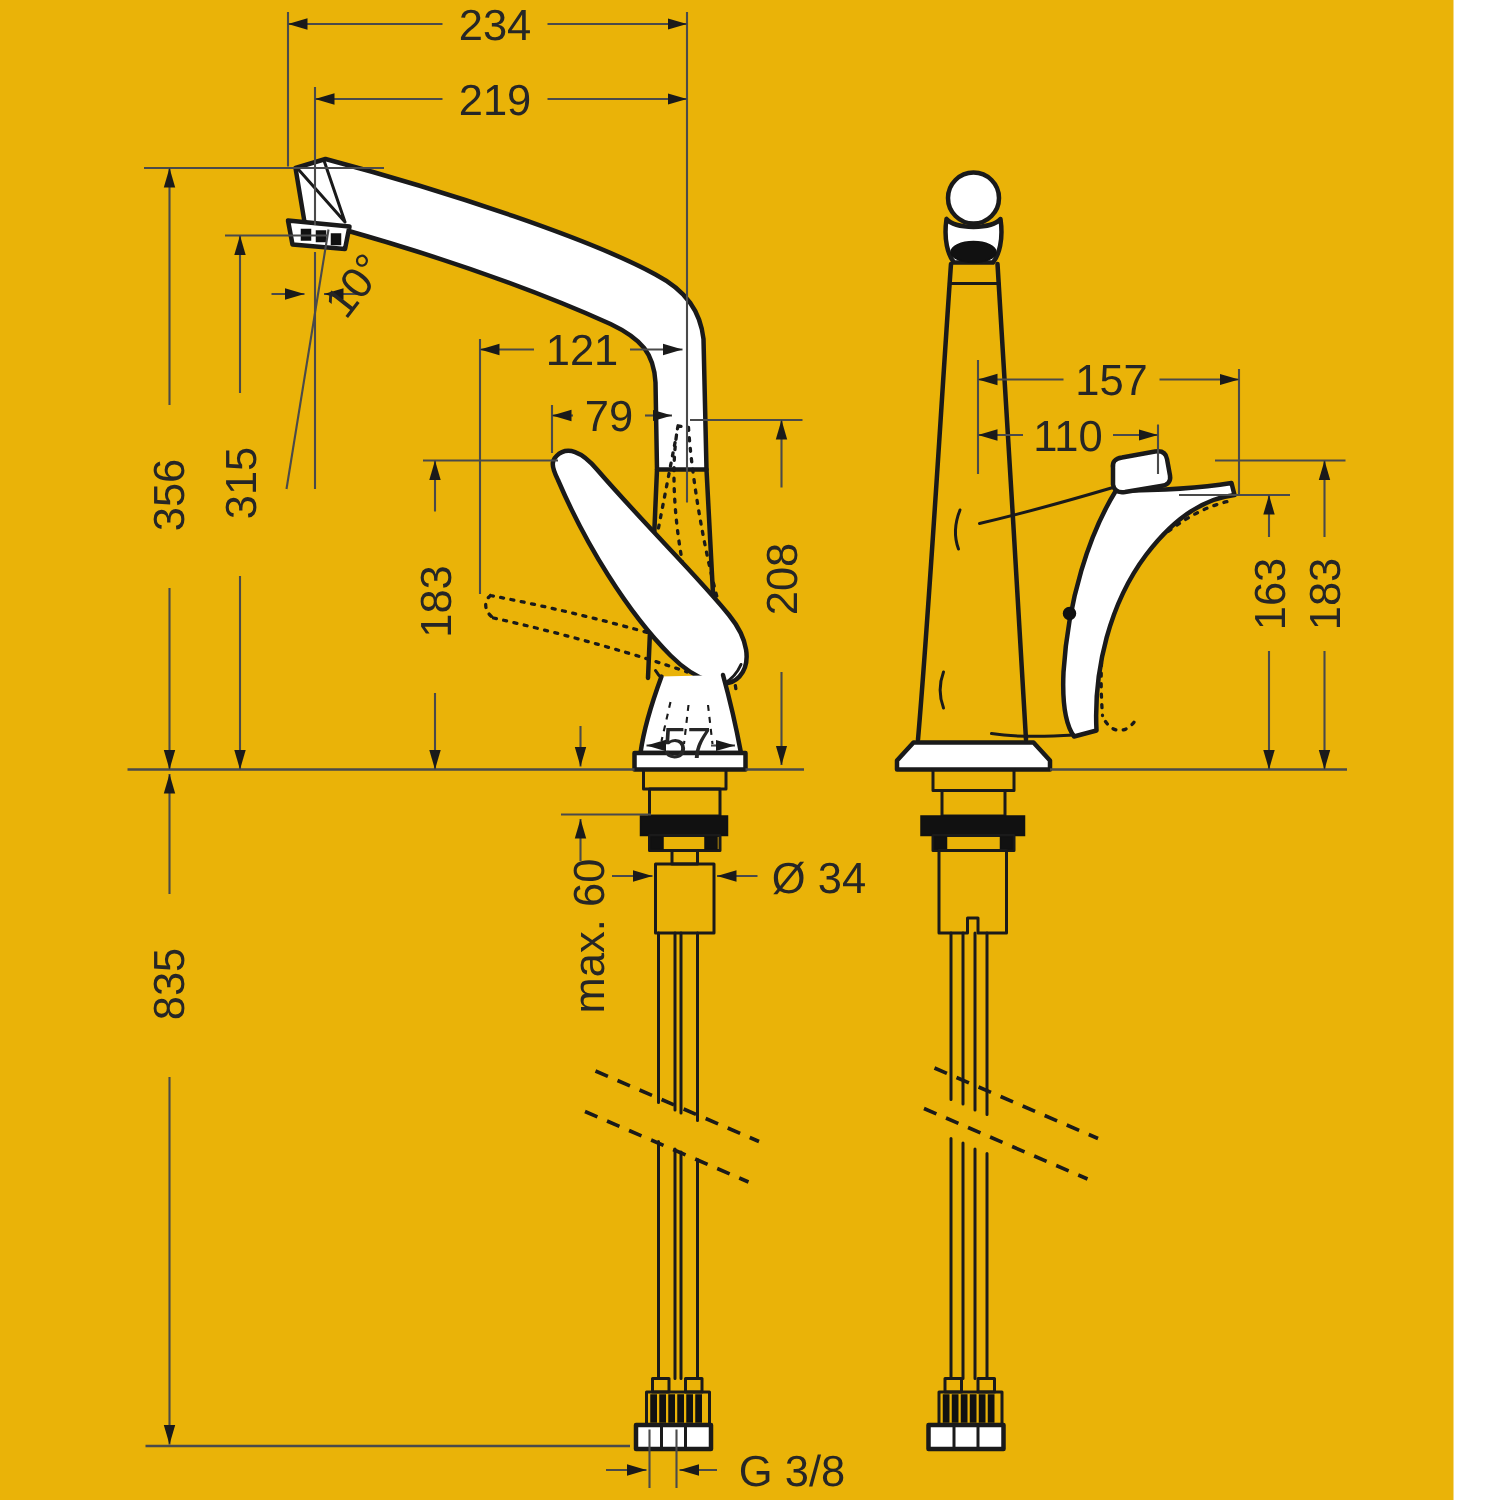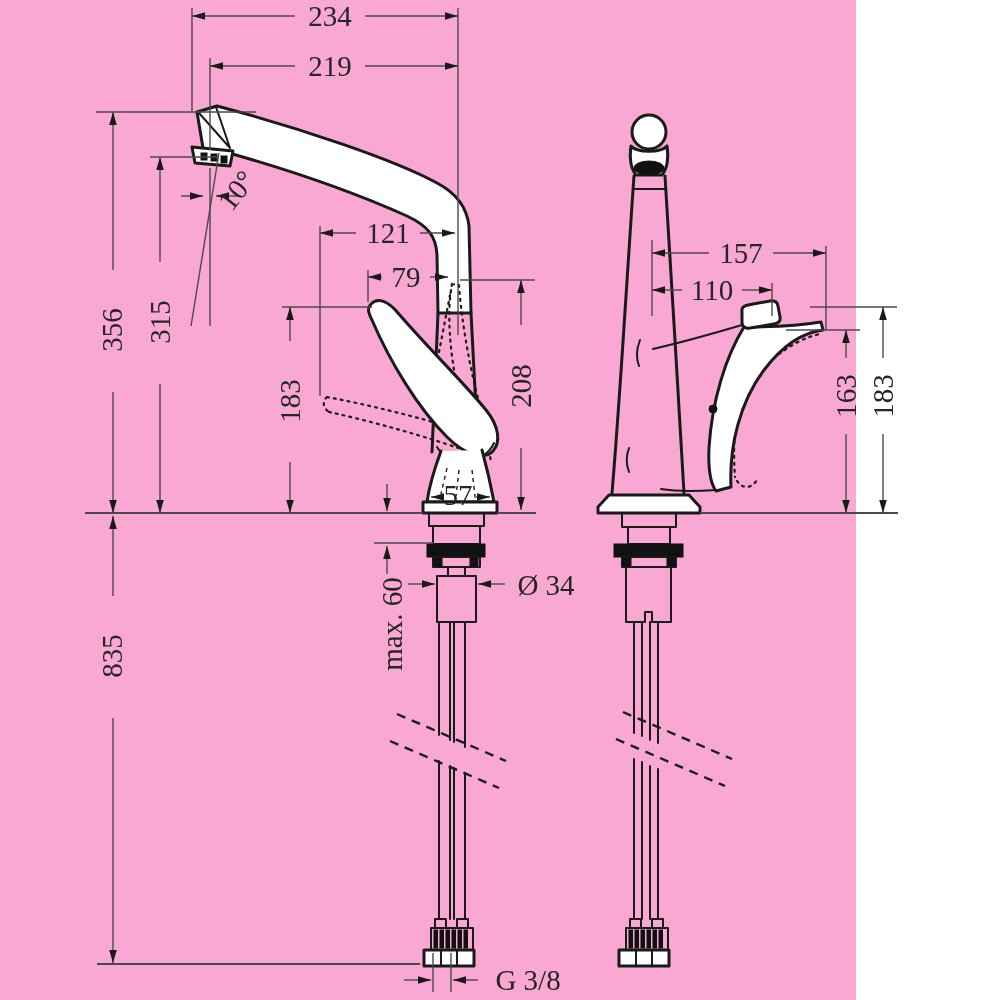--- a/index.html
+++ b/index.html
@@ -1,18 +1,18 @@
 <!DOCTYPE html>
 <html><head>
 <meta charset="utf-8">
 <style>
   html,body{margin:0;padding:0;background:#fff;}
   .canvas{
-    position:relative;width:856px;height:1000px;background:#f9a8d4;
-    font-family:Liberation Serif, serif;
+    position:relative;width:969px;height:1000px;background:#eab308;
+    font-family:Liberation Sans, sans-serif;
   }
   svg{display:block}
   .obj   {stroke:#1a1a1a;stroke-width:3;fill:none;stroke-linejoin:round;stroke-linecap:round;}
   .obj2  {stroke:#1a1a1a;stroke-width:2;fill:none;stroke-linejoin:round;stroke-linecap:round;}
   .objf  {stroke:#1a1a1a;stroke-width:3;fill:#ffffff;stroke-linejoin:round;stroke-linecap:round;}
   .blk   {fill:#111;stroke:#111;stroke-width:1;}
   .dash  {stroke:#1a1a1a;stroke-width:2.2;fill:none;stroke-dasharray:2 5;stroke-linecap:round;}
   .brk   {stroke:#1a1a1a;stroke-width:2.4;fill:none;stroke-dasharray:9 7;}
   .idash {stroke:#1a1a1a;stroke-width:1.4;fill:none;stroke-dasharray:4 4;}
   .ext   {stroke:#4a4a4a;stroke-width:1.4;fill:none;}

